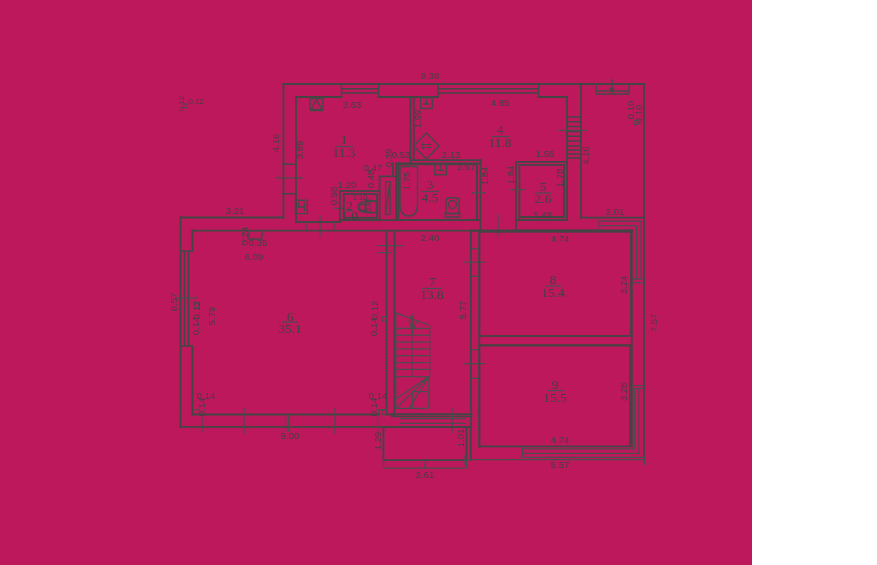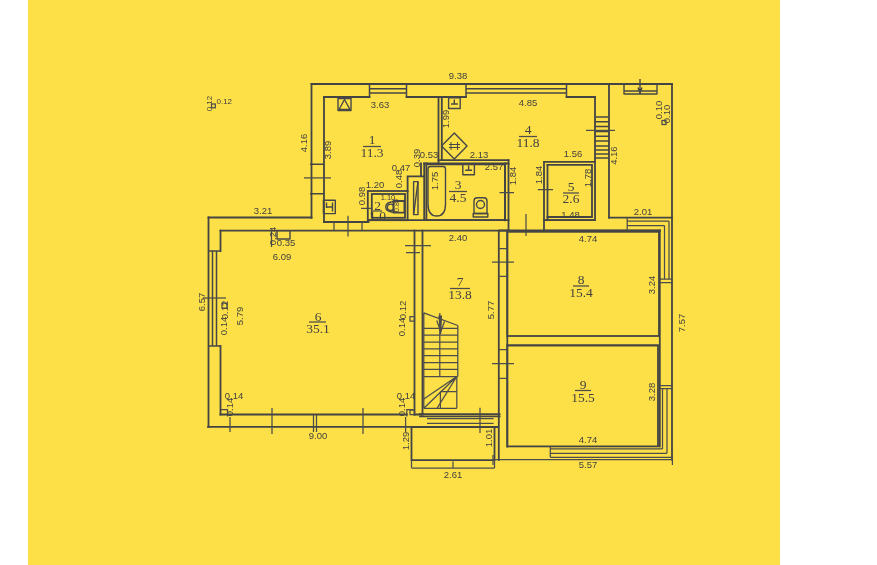--- a/index.html
+++ b/index.html
@@ -1,16 +1,16 @@
 <!DOCTYPE html>
 <html><head>
 <meta charset="utf-8">
 <style>
   html,body{margin:0;padding:0;background:#ffffff;}
-  .page{position:relative;width:752px;height:565px;background:#fde047;overflow:hidden;margin-left:28px;}
+  .page{position:relative;width:752px;height:565px;background:#be185d;overflow:hidden;}
   svg{position:absolute;left:0;top:0;}
   text{font-family:"Liberation Sans", sans-serif;fill:#414141;}
   .dim{font-size:9.5px;}
   .rm{font-family:"Liberation Serif",serif;font-size:13.5px;}
   .w{stroke:#444444;stroke-width:1.8;fill:none;stroke-linecap:square;}
   .t{stroke:#4c4c4c;stroke-width:1.25;fill:none;stroke-linecap:butt;}
   .m{stroke:#454545;stroke-width:1.5;fill:none;stroke-linecap:butt;}
   .f{stroke:#474747;stroke-width:1.4;fill:none;stroke-linejoin:round;}
 </style>
 </head>

